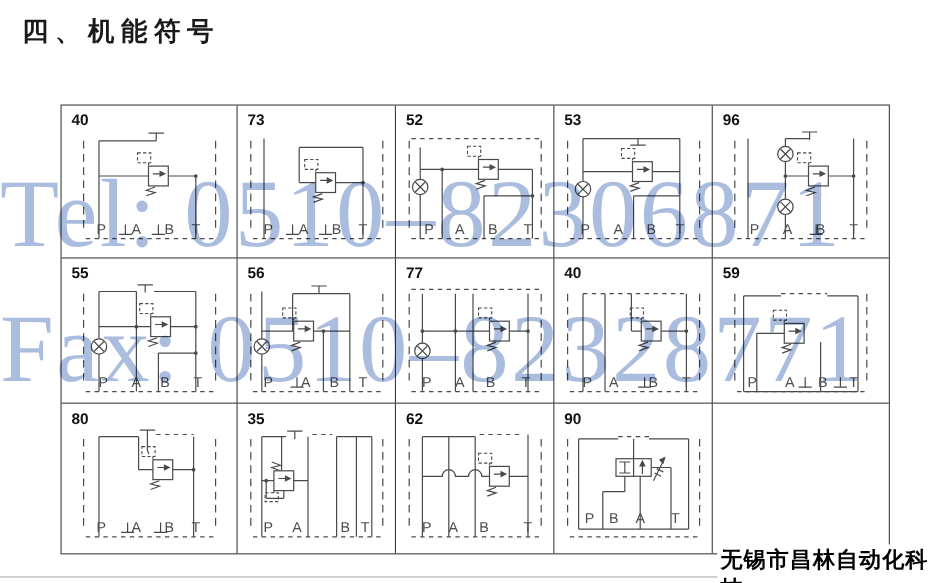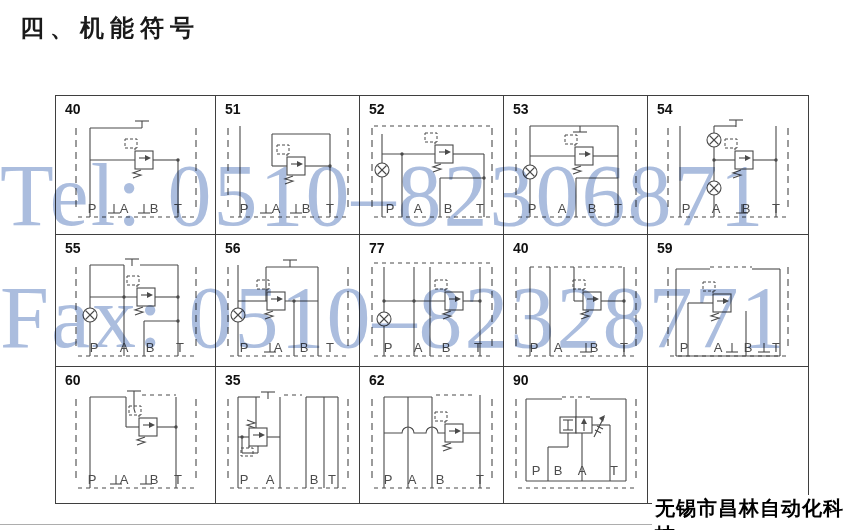--- a/index.html
+++ b/index.html
@@ -79,21 +79,21 @@
         <line x1="42" y1="99" x2="54" y2="99" stroke="#4a4a4a" stroke-width="1.1"></line>
         <line x1="78" y1="90" x2="78" y2="99" stroke="#4a4a4a" stroke-width="1.1"></line>
         <line x1="72" y1="99" x2="84" y2="99" stroke="#4a4a4a" stroke-width="1.1"></line>
         <text x="26" y="99" text-anchor="middle" fill="#4d4d4d" font-size="13px" font-family="Liberation Sans, sans-serif">P</text>
         <text x="58" y="99" text-anchor="middle" fill="#4d4d4d" font-size="13px" font-family="Liberation Sans, sans-serif">A</text>
         <text x="88" y="99" text-anchor="middle" fill="#4d4d4d" font-size="13px" font-family="Liberation Sans, sans-serif">B</text>
         <text x="112" y="99" text-anchor="middle" fill="#4d4d4d" font-size="13px" font-family="Liberation Sans, sans-serif">T</text>
       </svg>
     </div>
     <div class="cell">
-      <span class="cell-num">51</span>
+      <span class="cell-num">73</span>
       <svg width="140" height="112" viewBox="0 0 140 112">
         <line x1="10" y1="14" x2="10" y2="94" stroke="#4a4a4a" stroke-width="1.1" stroke-dasharray="7 5"></line>
         <line x1="130" y1="14" x2="130" y2="94" stroke="#4a4a4a" stroke-width="1.1" stroke-dasharray="7 5"></line>
         <line x1="12" y1="103" x2="128" y2="103" stroke="#4a4a4a" stroke-width="1.1" stroke-dasharray="4 4"></line>
         <line x1="22" y1="12" x2="22" y2="103" stroke="#4a4a4a" stroke-width="1.1"></line>
         <line x1="112" y1="20" x2="112" y2="103" stroke="#4a4a4a" stroke-width="1.1"></line>
         <line x1="54" y1="20" x2="112" y2="20" stroke="#4a4a4a" stroke-width="1.1"></line>
         <line x1="54" y1="20" x2="54" y2="52" stroke="#4a4a4a" stroke-width="1.1"></line>
         <line x1="54" y1="52" x2="69" y2="52" stroke="#4a4a4a" stroke-width="1.1"></line>
         <line x1="87" y1="52" x2="112" y2="52" stroke="#4a4a4a" stroke-width="1.1"></line>
@@ -169,21 +169,21 @@
         <circle cx="24" cy="58" r="7" fill="#ffffff" stroke="#4a4a4a" stroke-width="1.1"></circle>
         <line x1="19.5" y1="53.5" x2="28.5" y2="62.5" stroke="#4a4a4a" stroke-width="1.1"></line>
         <line x1="19.5" y1="62.5" x2="28.5" y2="53.5" stroke="#4a4a4a" stroke-width="1.1"></line>
         <text x="26" y="99" text-anchor="middle" fill="#4d4d4d" font-size="13px" font-family="Liberation Sans, sans-serif">P</text>
         <text x="56" y="99" text-anchor="middle" fill="#4d4d4d" font-size="13px" font-family="Liberation Sans, sans-serif">A</text>
         <text x="86" y="99" text-anchor="middle" fill="#4d4d4d" font-size="13px" font-family="Liberation Sans, sans-serif">B</text>
         <text x="112" y="99" text-anchor="middle" fill="#4d4d4d" font-size="13px" font-family="Liberation Sans, sans-serif">T</text>
       </svg>
     </div>
     <div class="cell">
-      <span class="cell-num">54</span>
+      <span class="cell-num">96</span>
       <svg width="140" height="112" viewBox="0 0 140 112">
         <line x1="10" y1="14" x2="10" y2="94" stroke="#4a4a4a" stroke-width="1.1" stroke-dasharray="7 5"></line>
         <line x1="130" y1="14" x2="130" y2="94" stroke="#4a4a4a" stroke-width="1.1" stroke-dasharray="7 5"></line>
         <line x1="12" y1="103" x2="128" y2="103" stroke="#4a4a4a" stroke-width="1.1" stroke-dasharray="4 4"></line>
         <line x1="22" y1="12" x2="22" y2="103" stroke="#4a4a4a" stroke-width="1.1"></line>
         <line x1="118" y1="12" x2="118" y2="103" stroke="#4a4a4a" stroke-width="1.1"></line>
         <line x1="56" y1="12" x2="56" y2="103" stroke="#4a4a4a" stroke-width="1.1"></line>
         <line x1="56" y1="12" x2="78" y2="12" stroke="#4a4a4a" stroke-width="1.1"></line>
         <line x1="71" y1="6" x2="85" y2="6" stroke="#4a4a4a" stroke-width="1.1"></line>
         <line x1="78" y1="6" x2="78" y2="13" stroke="#4a4a4a" stroke-width="1.1"></line>
@@ -363,21 +363,21 @@
         <line x1="68" y1="99" x2="80" y2="99" stroke="#4a4a4a" stroke-width="1.1"></line>
         <line x1="106" y1="90" x2="106" y2="99" stroke="#4a4a4a" stroke-width="1.1"></line>
         <line x1="100" y1="99" x2="112" y2="99" stroke="#4a4a4a" stroke-width="1.1"></line>
         <text x="26" y="99" text-anchor="middle" fill="#4d4d4d" font-size="13px" font-family="Liberation Sans, sans-serif">P</text>
         <text x="60" y="99" text-anchor="middle" fill="#4d4d4d" font-size="13px" font-family="Liberation Sans, sans-serif">A</text>
         <text x="90" y="99" text-anchor="middle" fill="#4d4d4d" font-size="13px" font-family="Liberation Sans, sans-serif">B</text>
         <text x="118" y="99" text-anchor="middle" fill="#4d4d4d" font-size="13px" font-family="Liberation Sans, sans-serif">T</text>
       </svg>
     </div>
     <div class="cell">
-      <span class="cell-num">60</span>
+      <span class="cell-num">80</span>
       <svg width="140" height="112" viewBox="0 0 140 112">
         <line x1="10" y1="14" x2="10" y2="94" stroke="#4a4a4a" stroke-width="1.1" stroke-dasharray="7 5"></line>
         <line x1="130" y1="14" x2="130" y2="94" stroke="#4a4a4a" stroke-width="1.1" stroke-dasharray="7 5"></line>
         <line x1="12" y1="103" x2="128" y2="103" stroke="#4a4a4a" stroke-width="1.1" stroke-dasharray="4 4"></line>
         <line x1="24" y1="12" x2="24" y2="103" stroke="#4a4a4a" stroke-width="1.1"></line>
         <line x1="110" y1="12" x2="110" y2="103" stroke="#4a4a4a" stroke-width="1.1"></line>
         <line x1="24" y1="12" x2="60" y2="12" stroke="#4a4a4a" stroke-width="1.1"></line>
         <line x1="61" y1="6" x2="75" y2="6" stroke="#4a4a4a" stroke-width="1.1"></line>
         <line x1="68" y1="6" x2="68" y2="13" stroke="#4a4a4a" stroke-width="1.1"></line>
         <line x1="76" y1="10" x2="110" y2="10" stroke="#4a4a4a" stroke-width="1.1" stroke-dasharray="4 4"></line>

